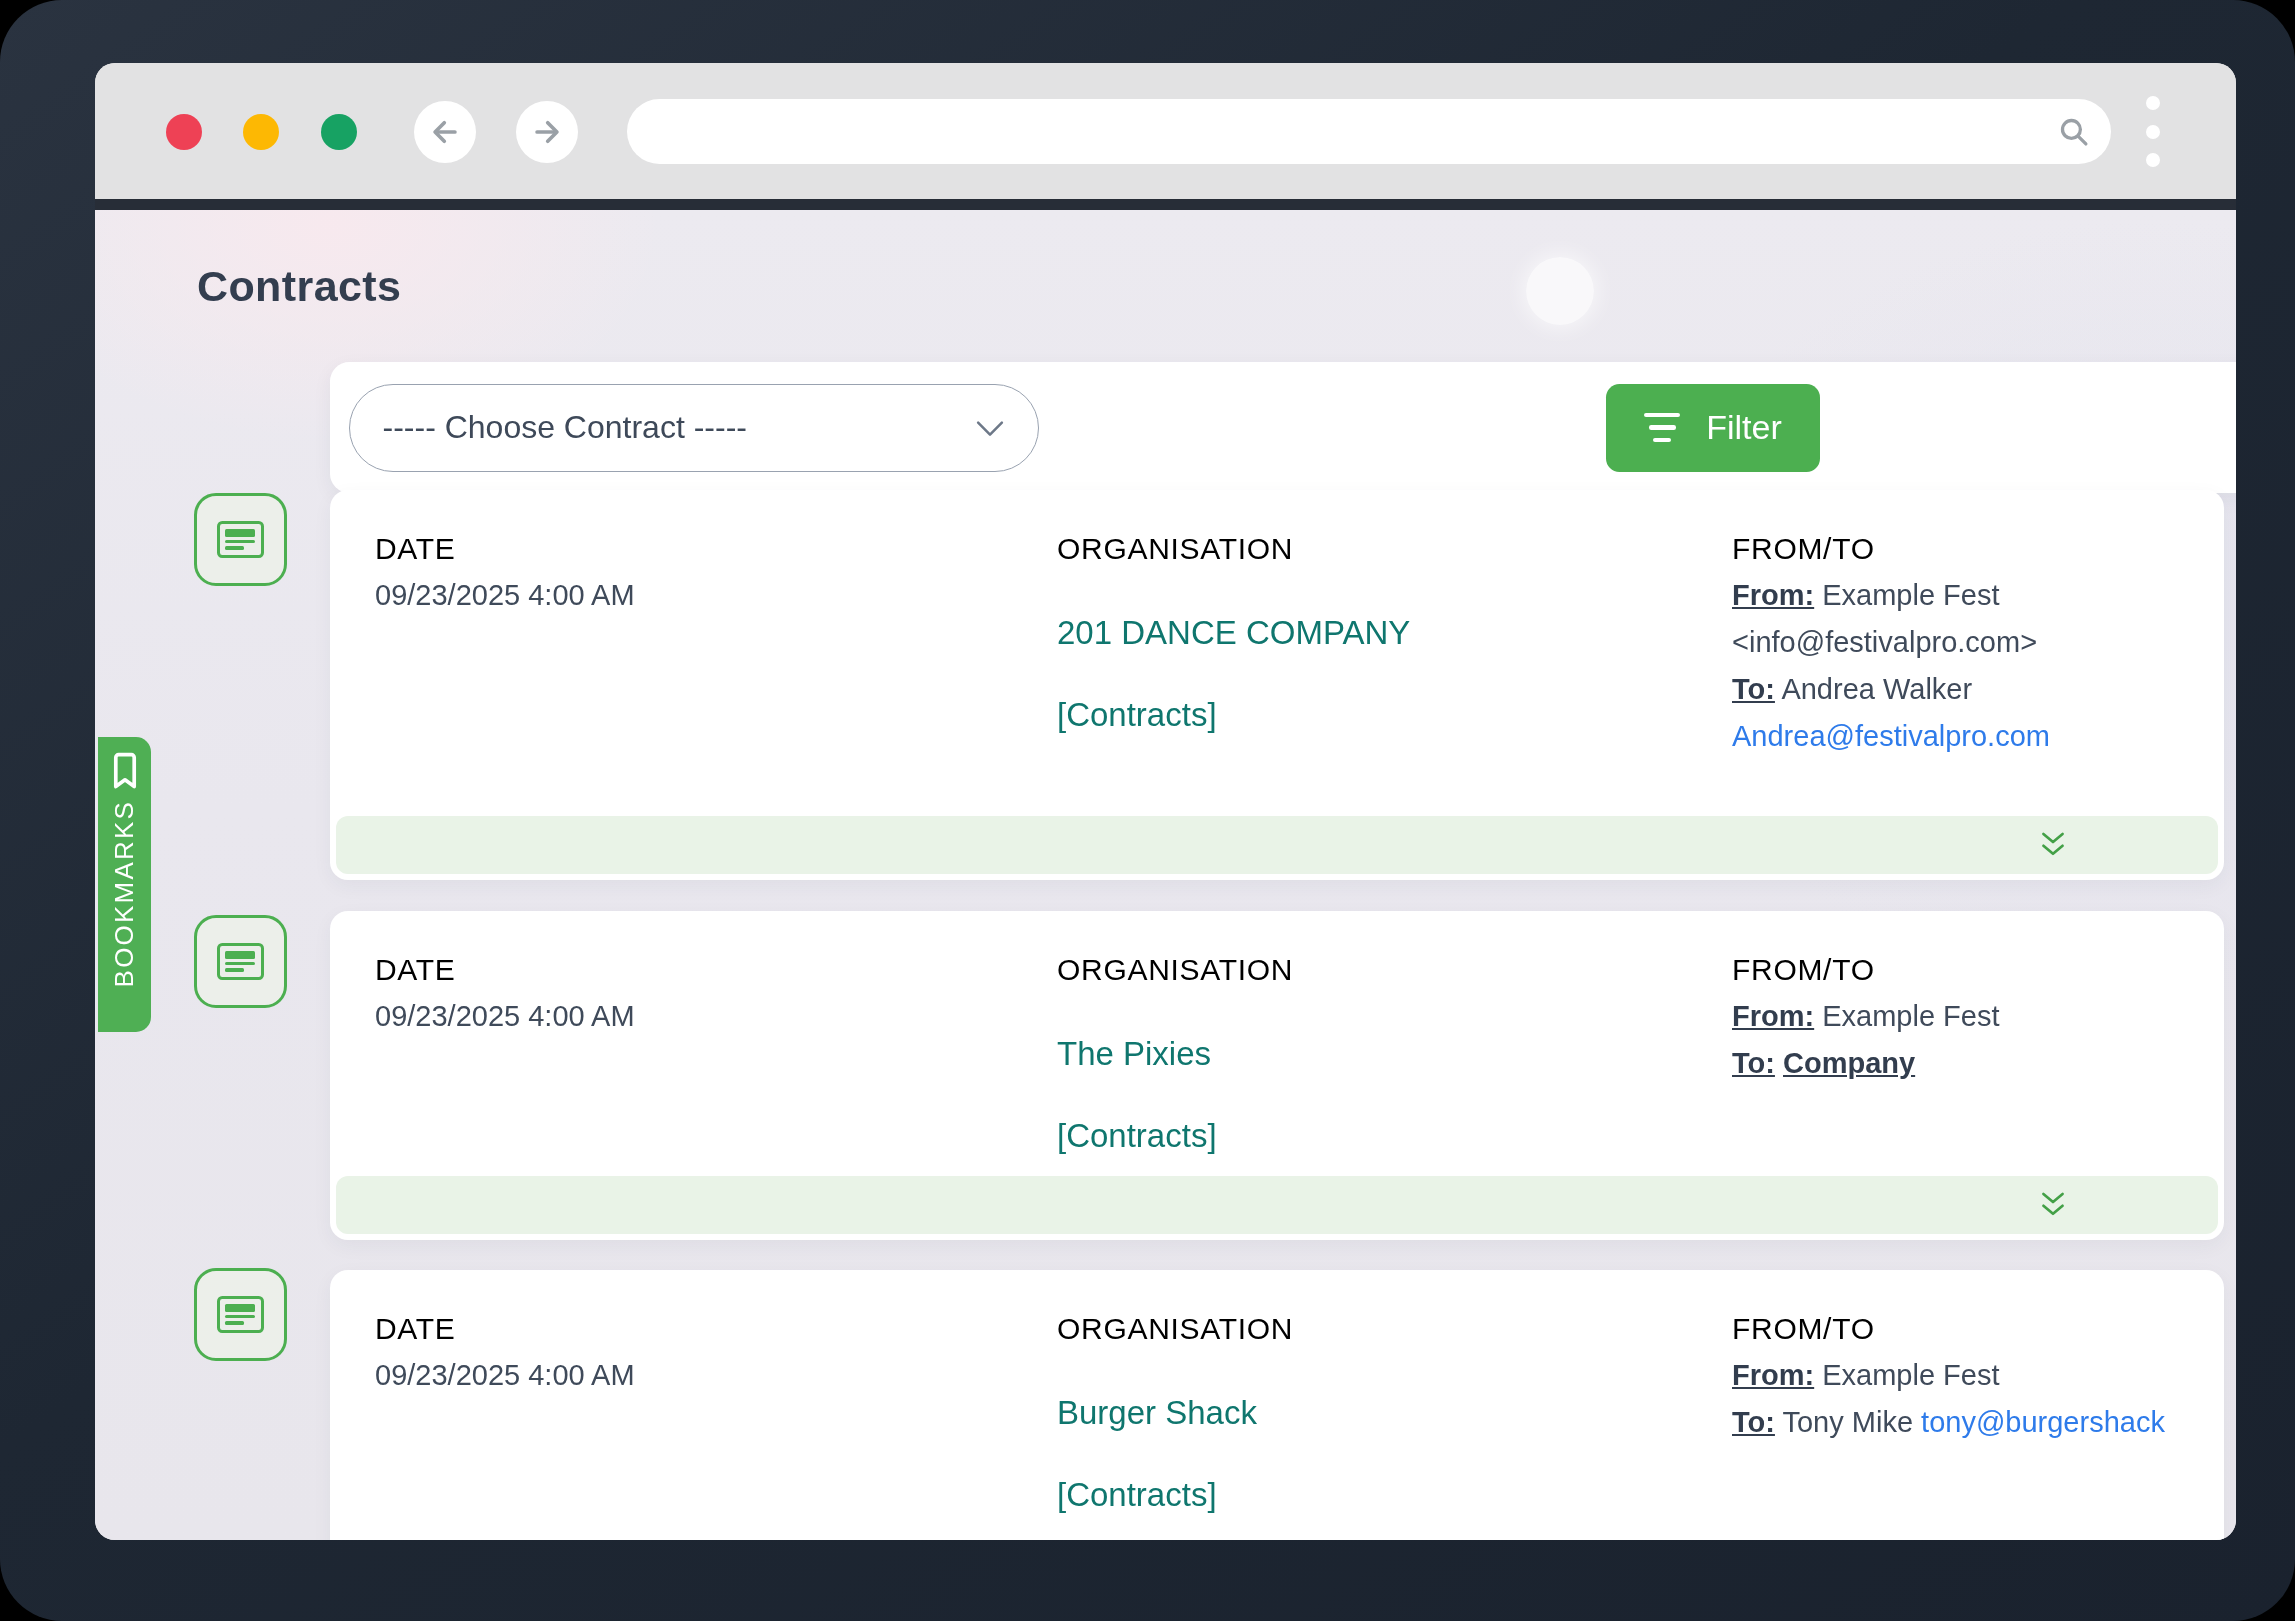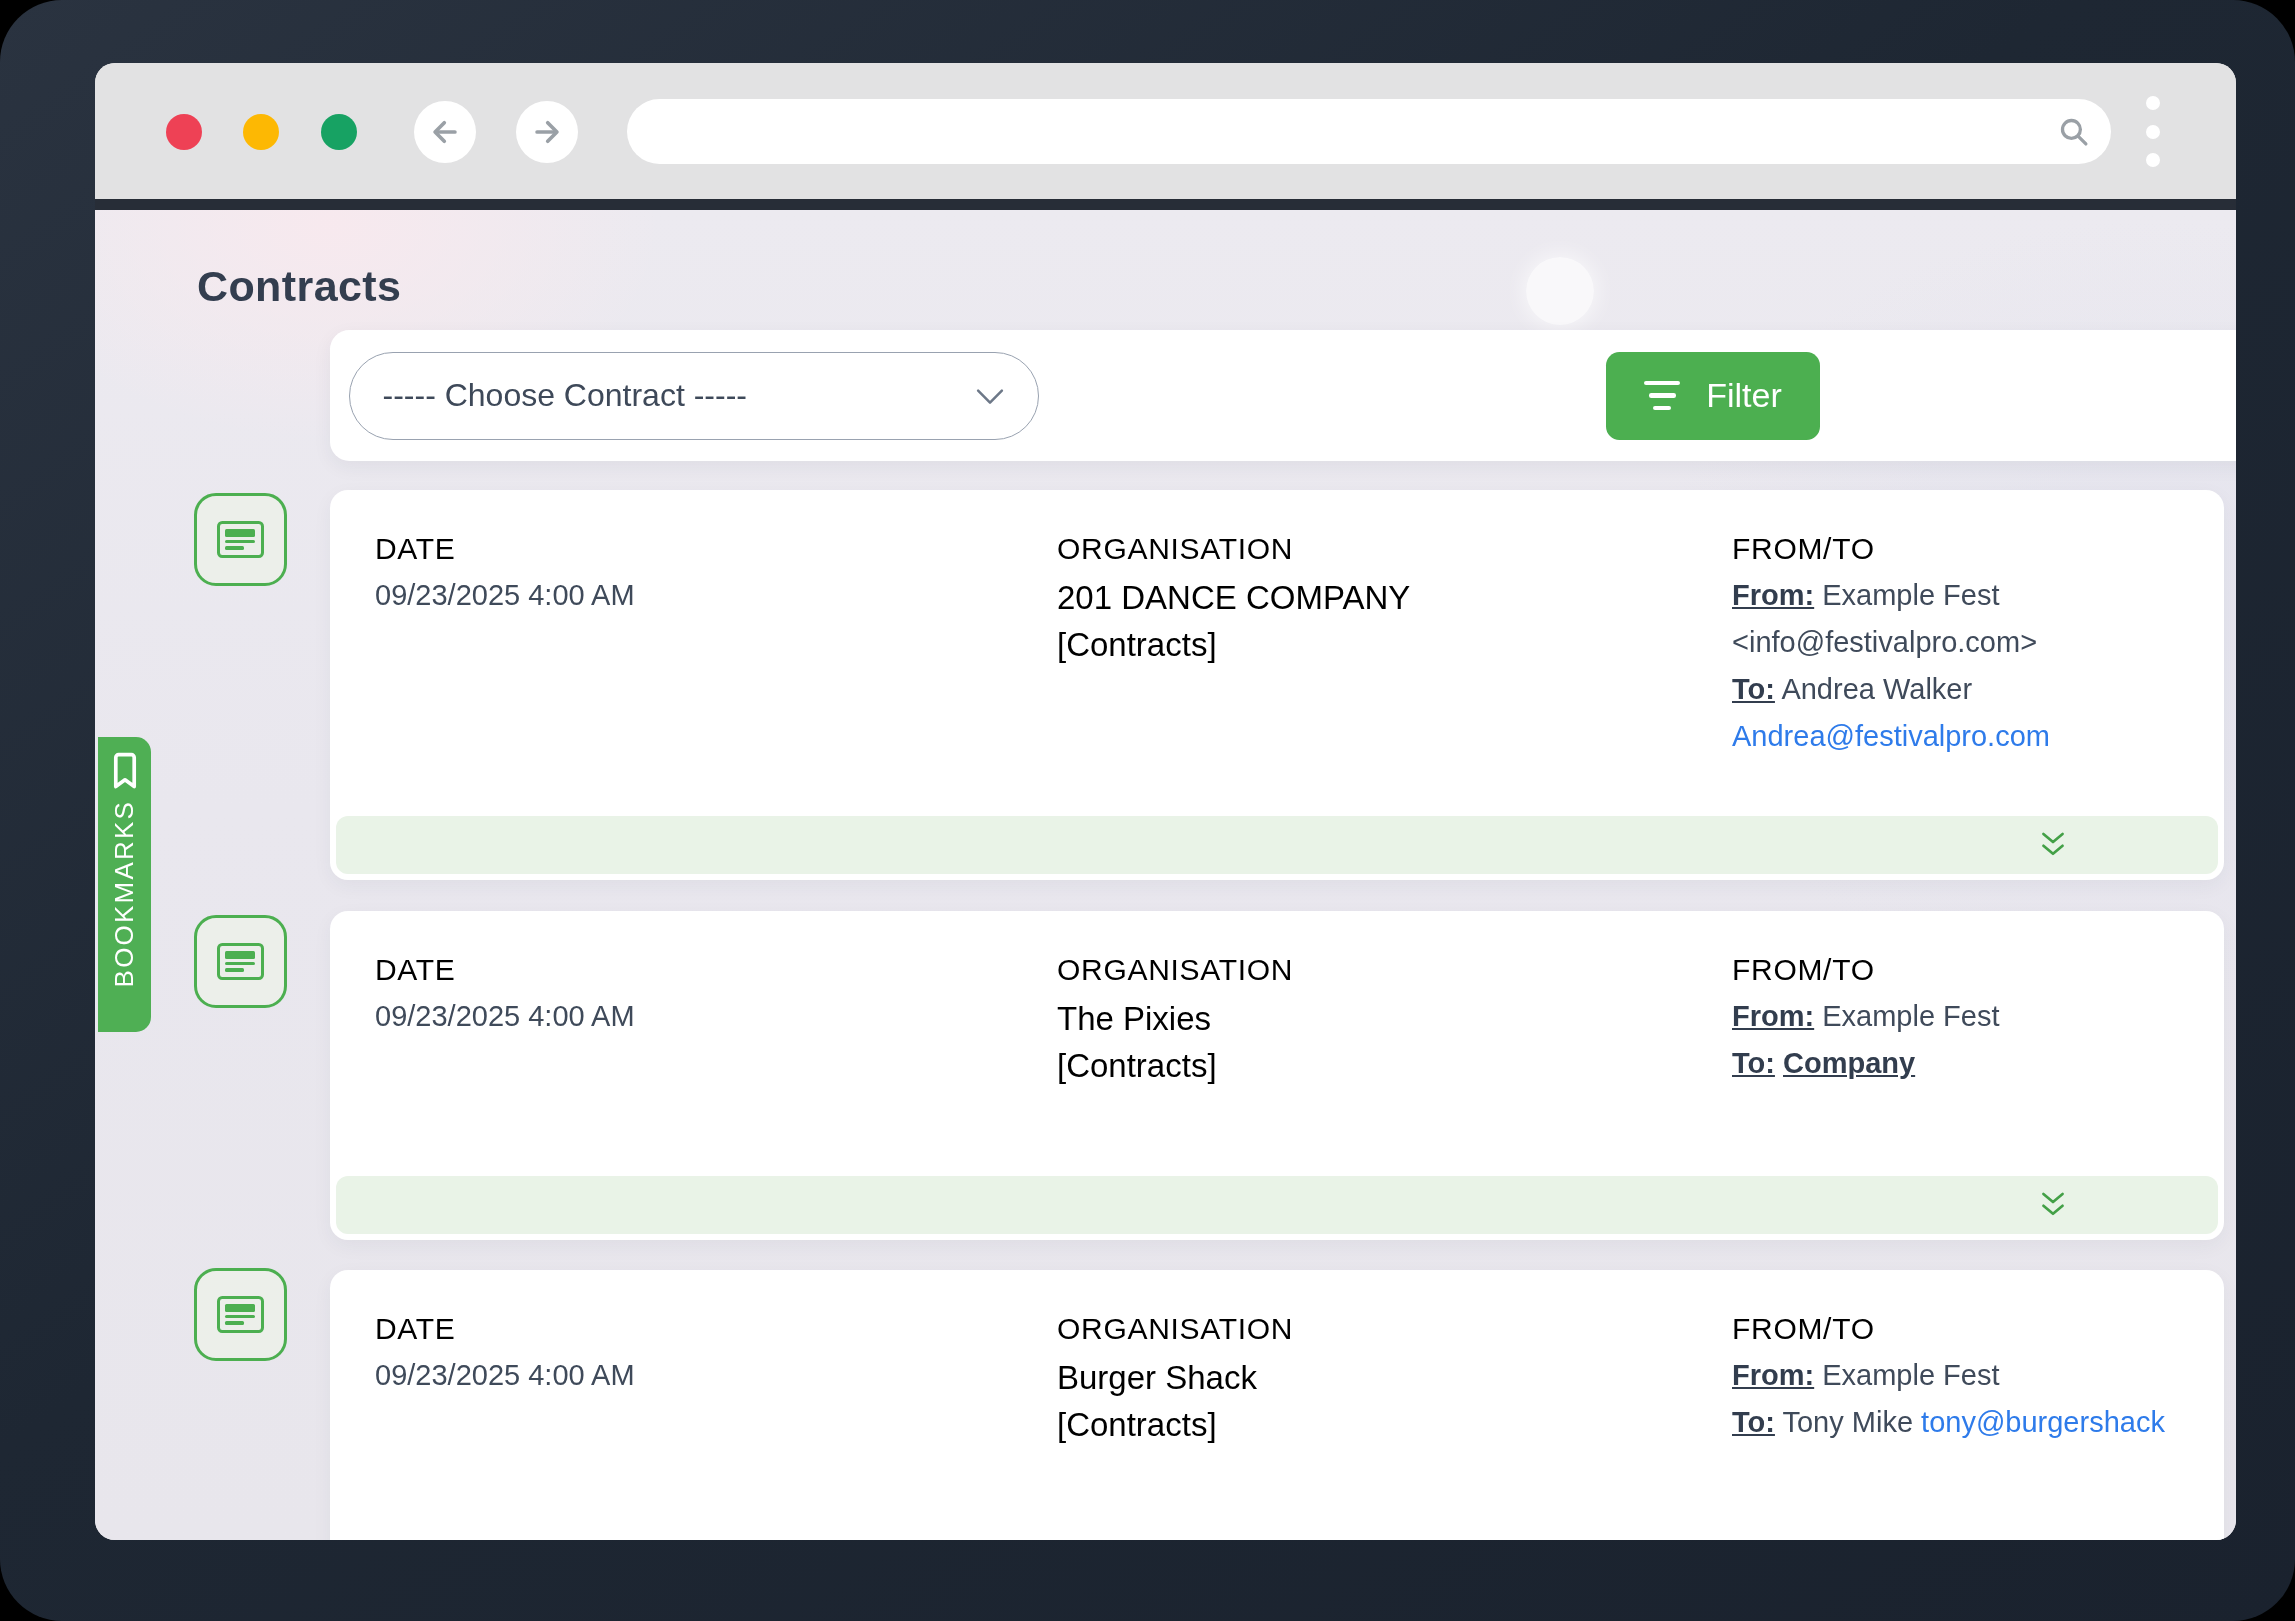--- a/index.html
+++ b/index.html
@@ -40,21 +40,21 @@
        radial-gradient(564px 312px at 76% 103%, rgba(249,238,225,.8),  transparent 72%),
        radial-gradient(668px 519px at 96% 30%,  rgba(228,228,238,.9),  transparent 75%),
        linear-gradient(180deg,#eceaf0 0%,#e9e7ee 45%,#e8e6ec 100%); }
 
   .page-title { position:absolute; left:102px; top:52px; font-size:43px; font-weight:700;
                 color:#333e4f; letter-spacing:0.4px; }
   .bg-dot { position:absolute; left:1431px; top:47px; width:68px; height:68px; border-radius:50%;
             background:rgba(255,255,255,.68); box-shadow:0 0 19.3px 4.5px rgba(255,255,255,.55); }
 
   
-  .filterbar { position:absolute; left:235px; top:120px; width:1944px; height:131px;
+  .filterbar { position:absolute; left:235px; top:152px; width:1944px; height:131px;
                background:#fff; border-radius:19.3px; box-shadow:0 6px 19.3px rgba(40,50,70,.06); }
   .select { position:absolute; top:21.5px; height:88px; background:#fff;
             border:1.9px solid #99a2b0; border-radius:45px; display:flex; align-items:center;
             padding:0 33px; font-size:32px; color:#3e4959; cursor:pointer; }
   .select .chev { margin-left:auto; }
   .select.choose { left:18.5px;  width:690px; }
   .select.status { left:729px; width:517px; }
   .btn-filter { position:absolute; left:1276px; top:21.5px; width:214px; height:88px;
                 background:#4caf50; border:none; border-radius:13.4px; color:#fff; font-size:34px;
                 display:flex; align-items:center; justify-content:center; gap:26px; cursor:pointer;
@@ -87,22 +87,22 @@
           box-shadow:0 6px 19.3px rgba(40,50,70,.05); overflow:hidden; }
   .col { position:absolute; top:42px; }
   .col.c-date   { left:45px;   width:638px; }
   .col.c-org    { left:727px;  width:638px; }
   .col.c-fromto { left:1402px; width:486px; }
   .col-label { font-size:30px; color:#000000; letter-spacing:0.7px; }
   .col-body { position:absolute; left:0; top:47px; width:100%; }
   .line { height:47px; font-size:29px; color:#3f4a5a; white-space:nowrap; overflow:hidden; }
   .line .b { font-weight:700; color:#323d4e;text-decoration:underline; }
   .line .lnk { color:#2e7bea; cursor:pointer; }
-  a.cardlink { display:block; height:47px; font-size:33px; color:#000000; text-decoration:none;
-               cursor:pointer; white-space:nowrap; }
+  a.cardlink { display:block; height:47px; font-size:33px; color:#0f766e; text-decoration:none;
+               cursor:pointer; white-space:nowrap;margin-top:35px; }
   .card-footer { position:absolute; left:6px; right:6px; bottom:6px; height:58px;
                  background:#e9f3e7; border-radius:12px; cursor:pointer; }
   .card-footer svg { position:absolute; left:1703px; top:15px; }
 </style>
 </head>
 <body>
 
 <div class="frame">
   <div class="window">
 

